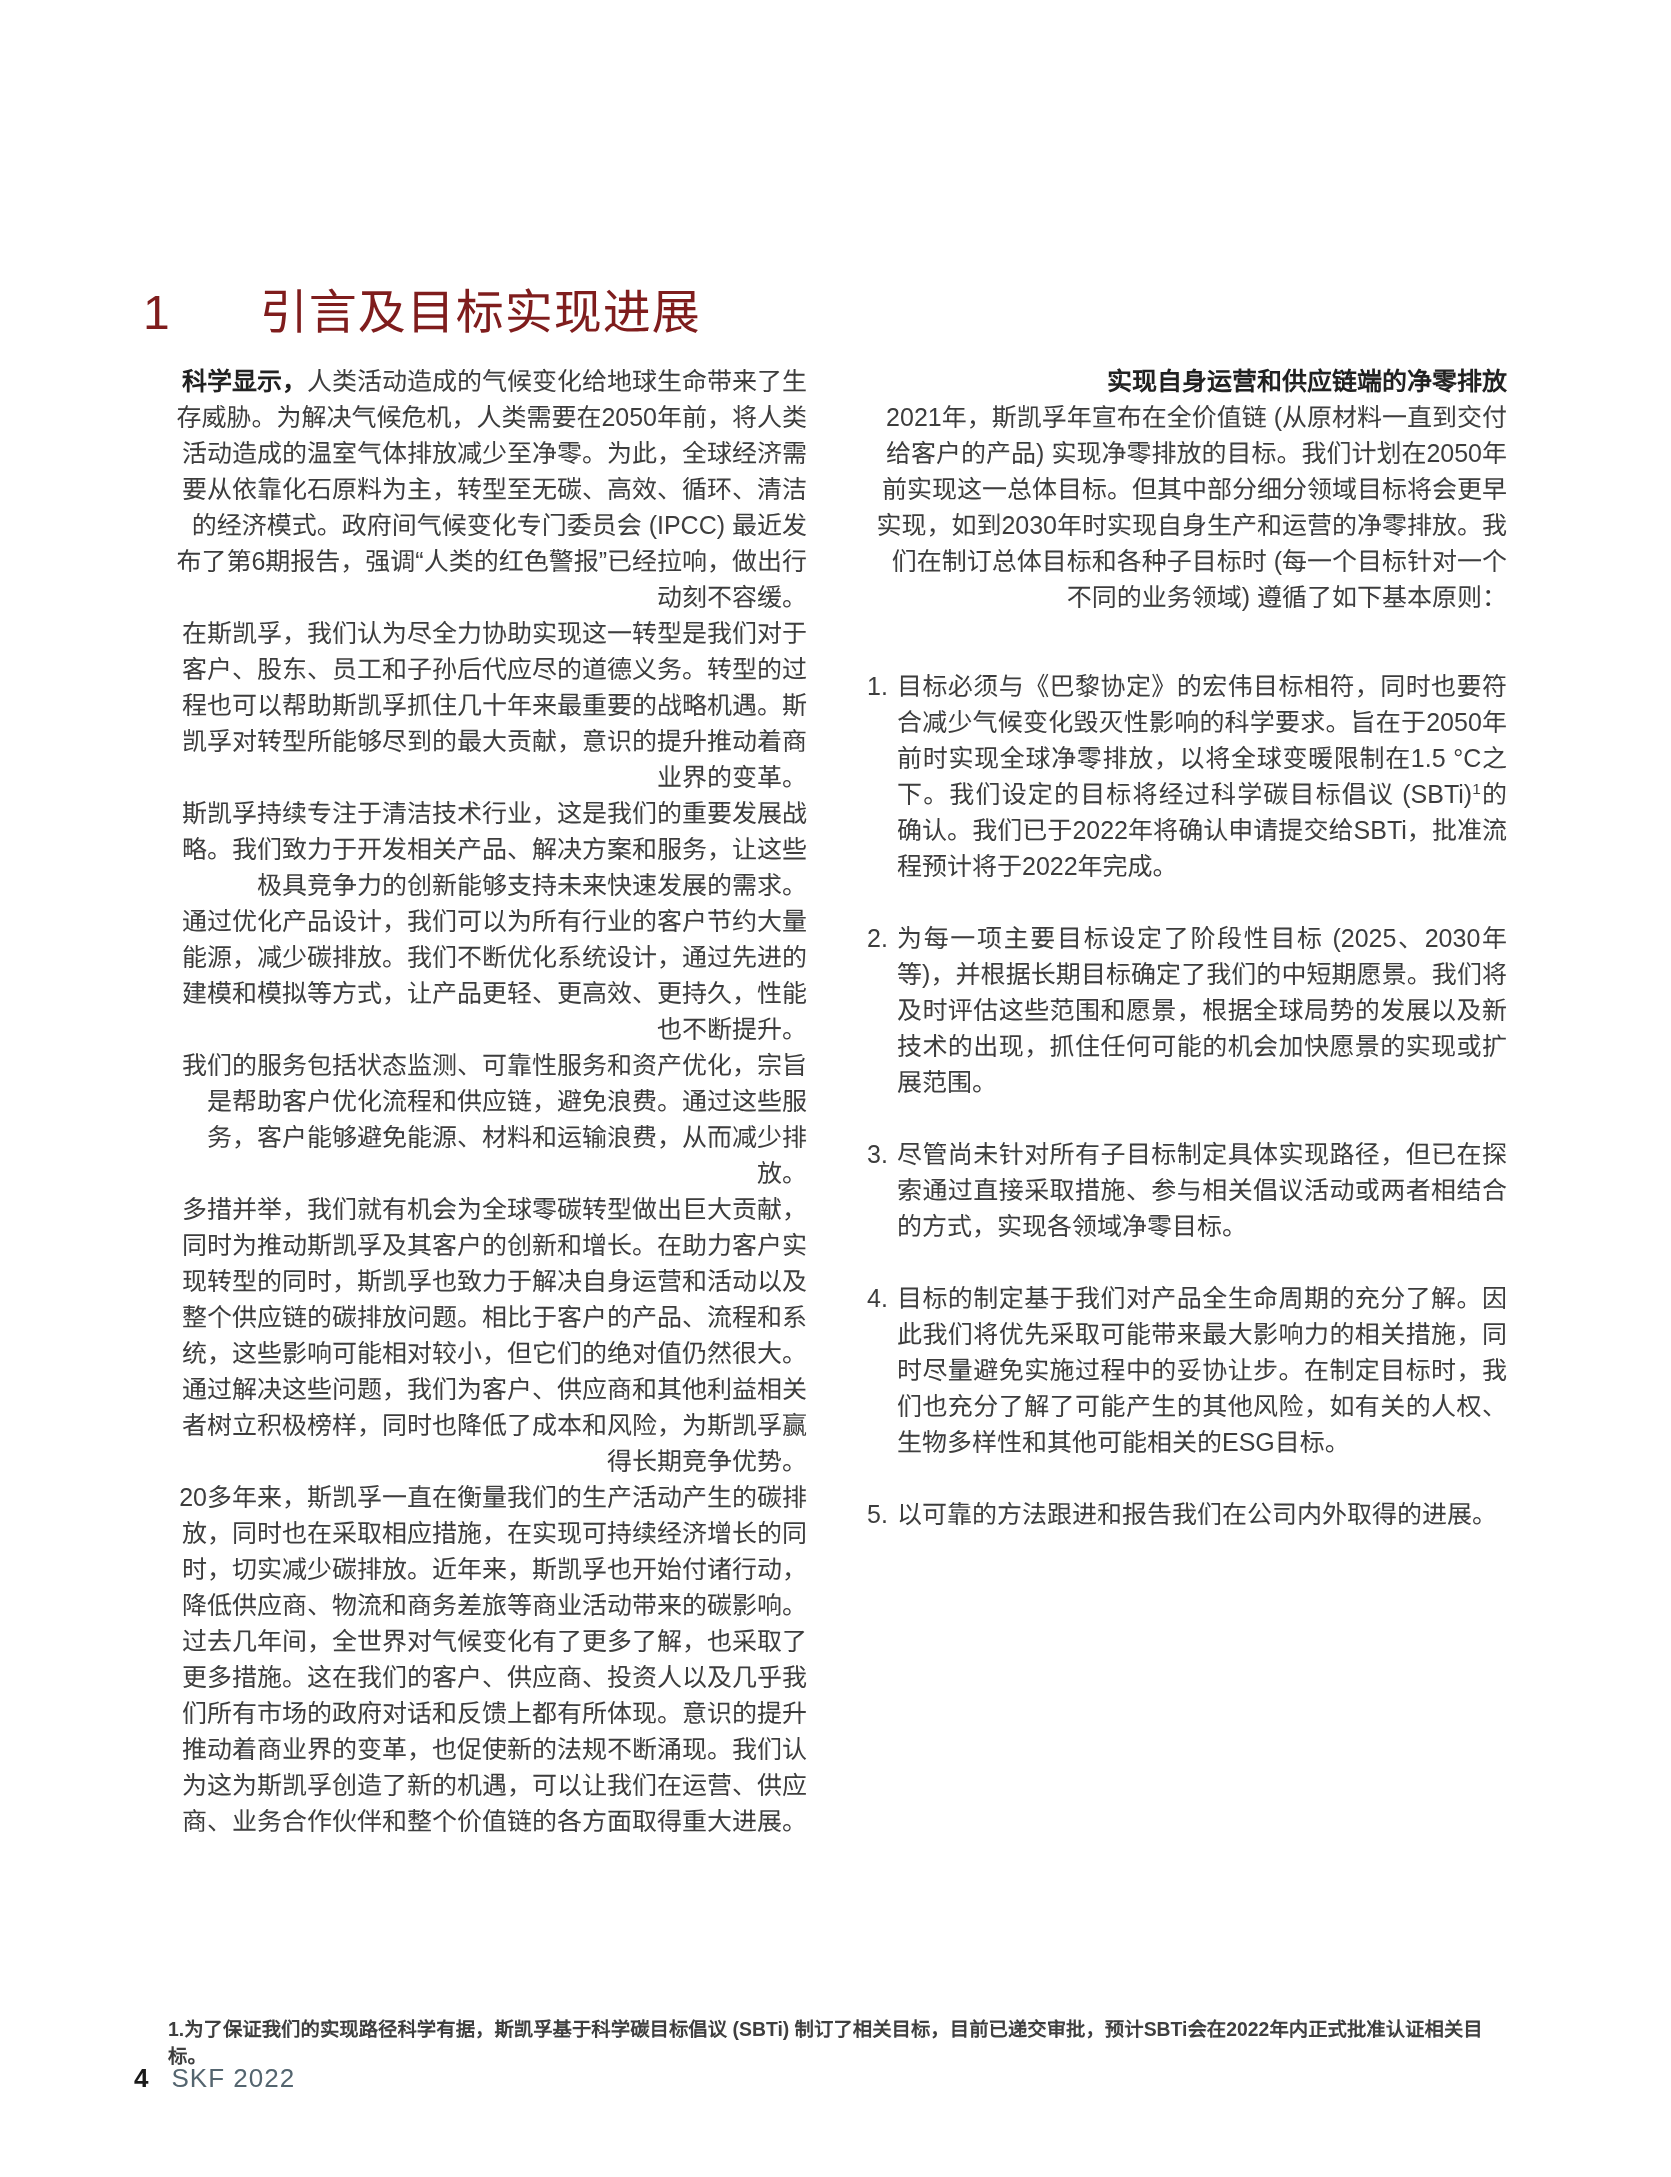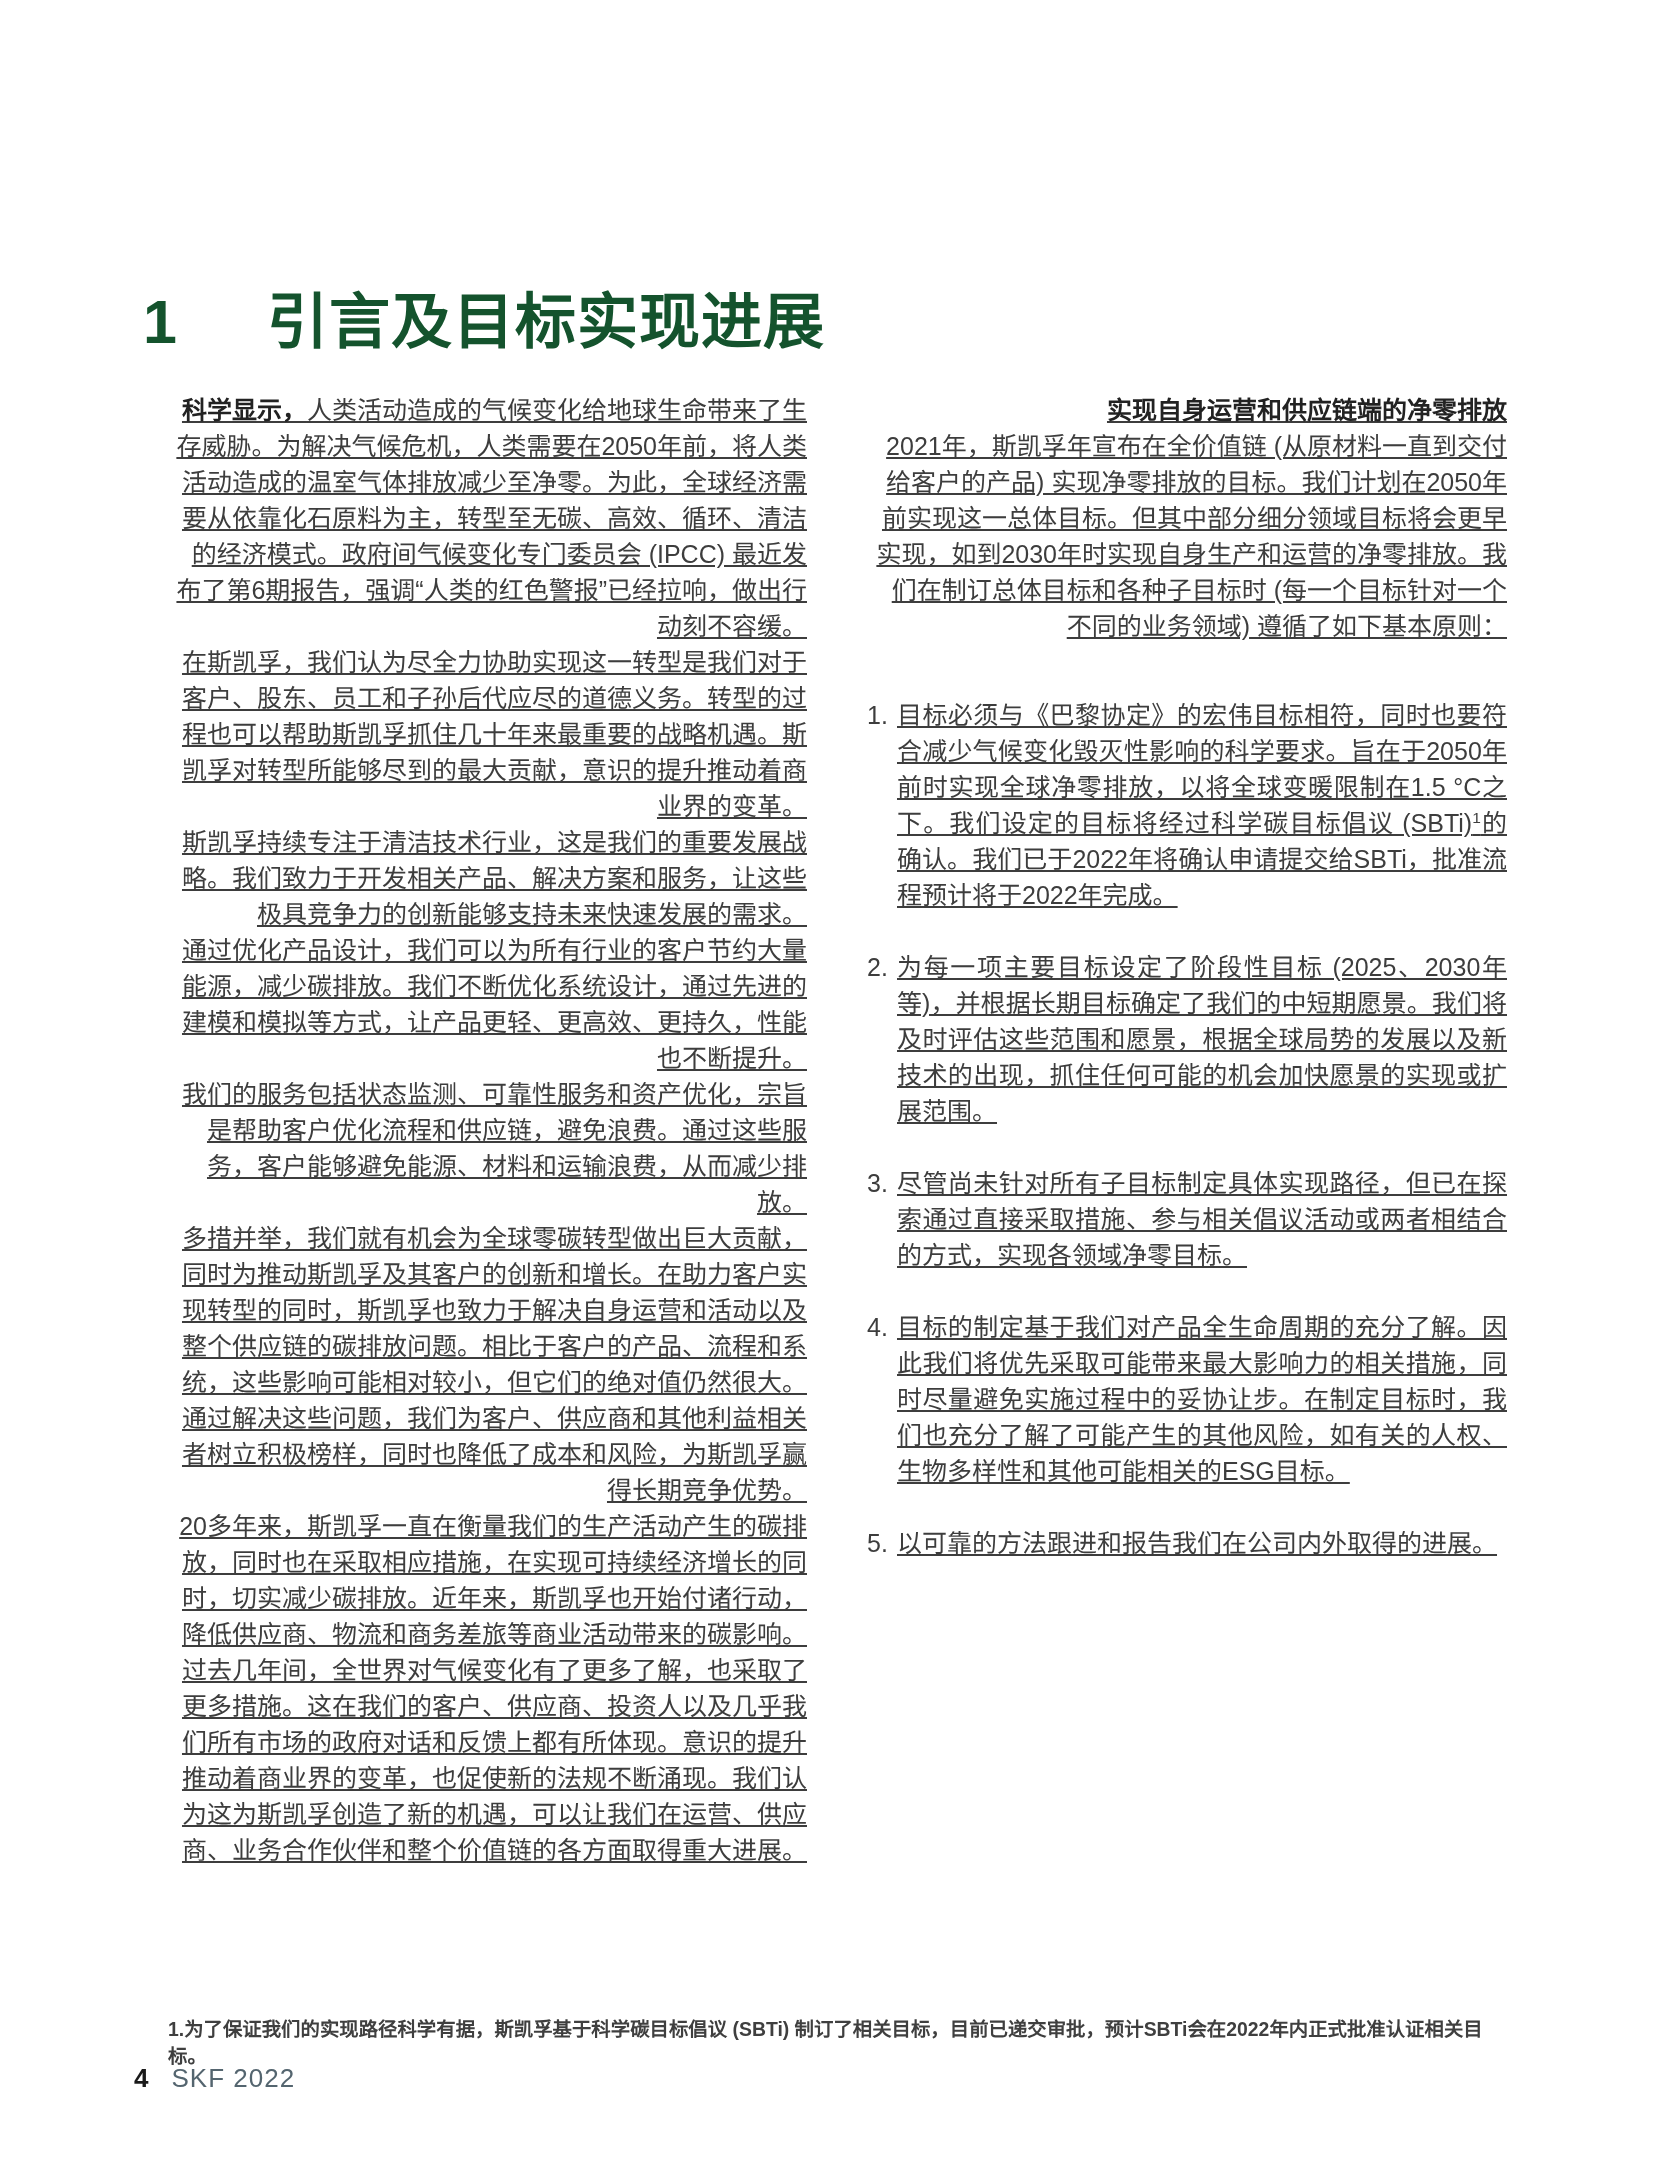--- a/index.html
+++ b/index.html
@@ -9,32 +9,31 @@
     position:relative;
     font-family:"Liberation Sans","DejaVu Sans",sans-serif;
     color:#3a3a3a;
     -webkit-font-smoothing:antialiased;
   }
   .page{position:absolute;inset:0;background:#ffffff;overflow:hidden;}
 
   
   .page-title{
     position:absolute;left:143px;top:250px;
-    font-size:61px;line-height:62px;font-weight:700;
-    color:#14532d;letter-spacing:1px;white-space:nowrap;
+    font-size:48px;line-height:62px;font-weight:400;
+    color:#7f1d1d;letter-spacing:1px;white-space:nowrap;
   }
   .page-title .t-num{display:inline-block;margin-right:89px;}
 
   
   .col{
-    position:absolute;top:392px;
+    position:absolute;top:363px;
     font-size:25px;line-height:36px;
     text-align:justify;
     color:#3d3d3d;
-    text-decoration:underline;
   }
   .col-left{left:170px;width:637px;}
   .col-right{left:867px;width:640px;}
   .col p{margin:0;text-align:right;}
   .lead-bold{font-weight:700;color:#222222;}
   .rc-heading{
     font-weight:700;color:#222222;
     margin:0;text-align:left;
   }
 

